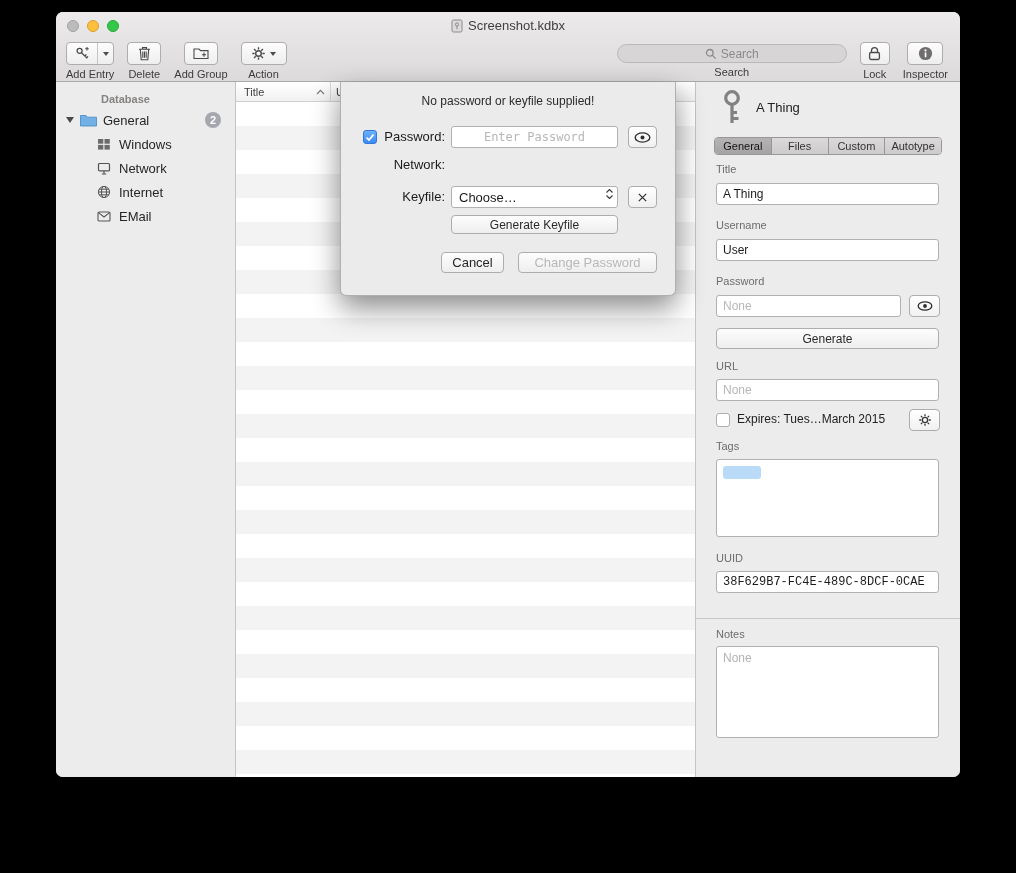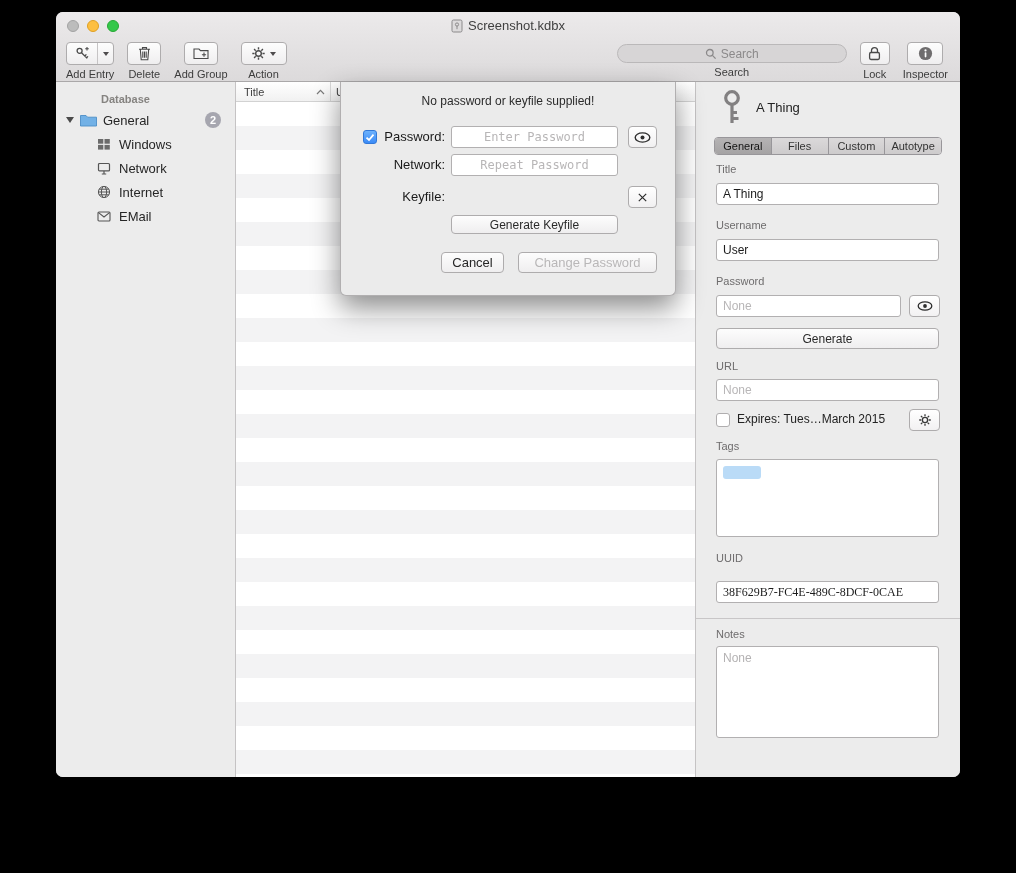--- a/index.html
+++ b/index.html
@@ -94,21 +94,21 @@
   .wide-btn { position:absolute; left:20px; width:223px; height:21px;
               background:linear-gradient(#fdfdfd,#efeeef); border:1px solid #aeacad; border-radius:4px;
               font-size:12px; color:#2a2a2a; display:flex; align-items:center; justify-content:center;
               box-sizing:border-box; }
   .expires-check { position:absolute; left:20px; top:331px; width:14px; height:14px; background:#fff;
                    border:1px solid #b0aeaf; border-radius:3px; box-sizing:border-box; }
   .expires-label { position:absolute; left:41px; top:330px; font-size:12px; color:#232323; }
   .tags-box { position:absolute; left:20px; top:377px; width:223px; height:78px; background:#fff;
               border:1px solid #b2b0b1; border-radius:3px; box-sizing:border-box; }
   .tag-chip { position:absolute; left:6px; top:6px; width:38px; height:13px; background:#badbf7; border-radius:3px; }
-  .uuid-field { font-family:Liberation Serif, serif; font-size:12px;margin-top:10px; }
+  .uuid-field { font-family:Liberation Mono, monospace; font-size:12px; }
   .ins-divider { position:absolute; left:0; top:536px; width:100%; height:1px; background:#c8c6c7; }
   .notes-box { position:absolute; left:20px; top:564px; width:223px; height:92px; background:#fff;
                border:1px solid #b2b0b1; border-radius:3px; box-sizing:border-box; padding:4px 6px;
                font-size:12px; font-family:inherit; resize:none; outline:none; color:#1c1c1c; }
   .notes-box::placeholder { color:#b4b2b3; opacity:1; }
 
   
   .sheet { position:absolute; left:284px; top:70px; width:336px; height:214px; background:#ebebeb;
            border:1px solid #b1afb0; border-top:none; border-radius:0 0 6px 6px;
            box-shadow:0 12px 28px rgba(0,0,0,.45); box-sizing:border-box; z-index:6; }
@@ -409,23 +409,33 @@
       <span class="sheet-label" style="top:44px">Password:</span>
       <input class="sheet-field" style="top: 44px;" placeholder="Enter Password">
       <div class="sheet-sidebtn" style="top:44px">
         <svg width="17" height="11" viewBox="0 0 17 11">
             <ellipse cx="8.5" cy="5.5" rx="7.3" ry="4.6" fill="none" stroke="#2e2e2e" stroke-width="1.4"></ellipse>
             <circle cx="8.5" cy="5.5" r="2" fill="#2e2e2e"></circle>
           </svg>
       </div>
 
       <span class="sheet-label" style="top:72px">Network:</span>
-      <input class="sheet-field" style="top: 72px;" placeholder="Repeat Password">
 
       <span class="sheet-label" style="top:104px">Keyfile:</span>
+      <div class="keyfile-pop">
+        <span>Choose…</span>
+        <span class="stepper">
+          <svg width="7" height="4" viewBox="0 0 7 4">
+              <path d="M0.5 3.5 L3.5 0.5 L6.5 3.5" stroke="#3e3e3e" fill="none" stroke-width="1.2"></path>
+            </svg>
+          <svg width="7" height="4" viewBox="0 0 7 4">
+              <path d="M0.5 0.5 L3.5 3.5 L6.5 0.5" stroke="#3e3e3e" fill="none" stroke-width="1.2"></path>
+            </svg>
+        </span>
+      </div>
       <div class="sheet-sidebtn" style="top:104px">
         <svg width="11" height="11" viewBox="0 0 11 11">
             <path d="M1.8 1.8 L9.2 9.2 M9.2 1.8 L1.8 9.2" stroke="#2e2e2e" stroke-width="1.2" fill="none"></path>
           </svg>
       </div>
 
       <div class="genkey-btn">Generate Keyfile</div>
 
       <div class="sheet-btn btn-cancel">Cancel</div>
       <div class="sheet-btn btn-change">Change Password</div>

